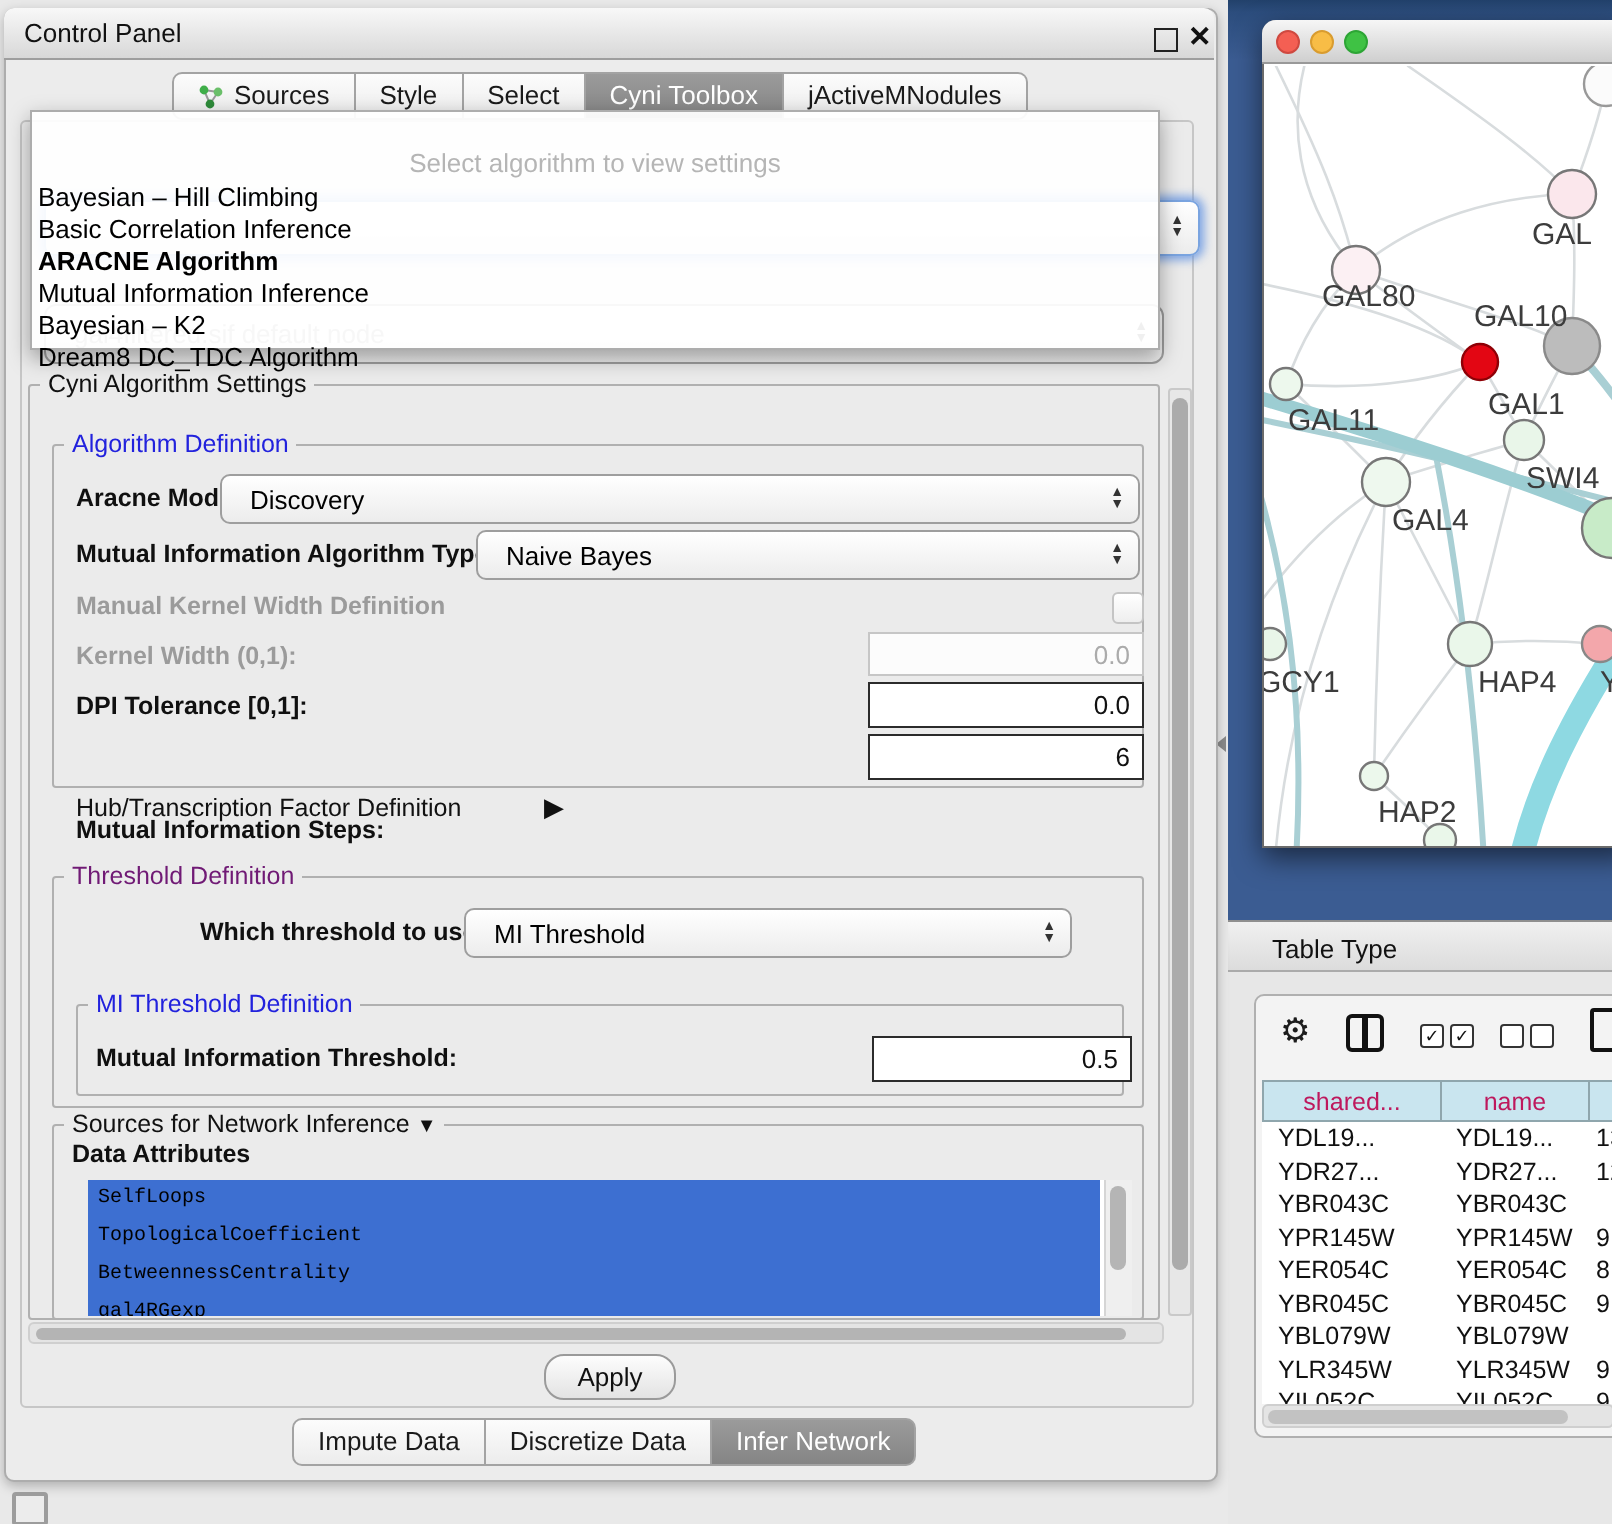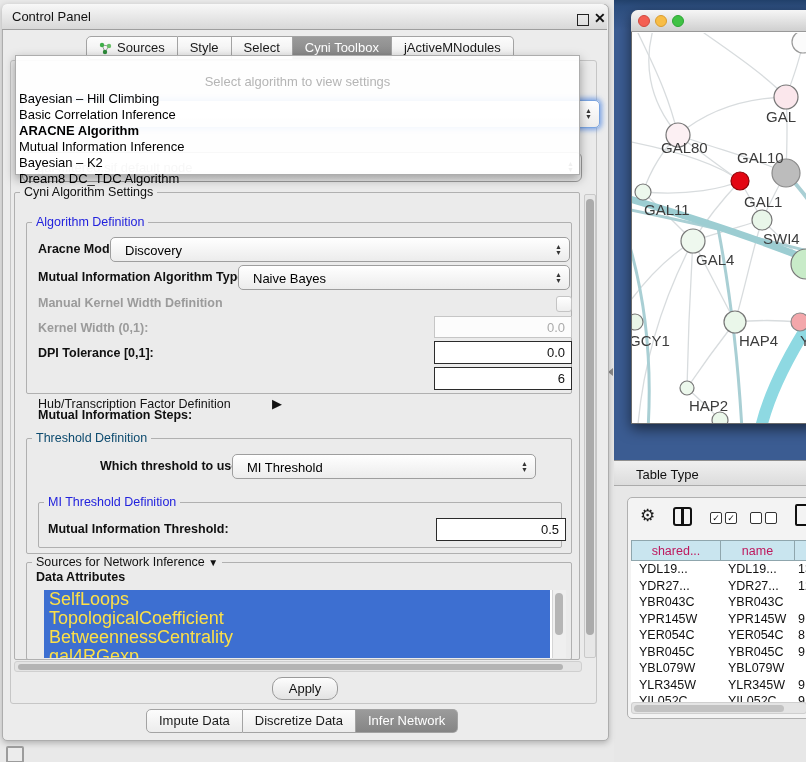--- a/index.html
+++ b/index.html
@@ -33,31 +33,31 @@
   
   .field{background:#fff;border:1px solid #2b2b2b;box-sizing:border-box;font-size:13px;
          display:flex;align-items:center;justify-content:flex-end;padding-right:6px;}
   .field.disabled{border:1px solid #c6c6c6;background:#fcfcfc;color:#ababab;}
   .lbl{font-size:12.5px;font-weight:bold;color:#101010;white-space:nowrap;}
   .lbl.gray{color:#9b9b9b;}
   
   .group{border:1px solid #b0b0b0;border-radius:2px;box-sizing:border-box;}
   .legend{background:#ebebeb;padding:0 4px;font-size:12.5px;white-space:nowrap;}
   .legend.blue{color:#2222dd;}
-  .legend.green{color:#0c4a6e;}
+  .legend.green{color:#701a75;}
   
   .popup{left:15px;top:55px;width:563px;height:118px;background:rgba(255,255,255,.93);
          border:1px solid #adadad;box-shadow:0 4px 10px rgba(0,0,0,.35);z-index:30;}
   .popup .ph{height:17px;padding-top:18px;text-align:center;color:#b5b5b5;font-size:13px;}
   .popup .it{height:16px;line-height:16px;font-size:13px;padding-left:3px;color:#000;white-space:nowrap;}
   .popup .it.bold{font-weight:bold;}
   
   .attr-list{background:#fff;overflow:hidden;}
-  .attr-item{height:19px;line-height:19px;font-size:18px;padding-left:5px;background:#3d6fd1;color:#fde047;
-             width:501px;white-space:nowrap;}
+  .attr-item{height:19px;line-height:19px;font-size:10px;padding-left:5px;background:#3d6fd1;color:#000000;
+             width:501px;white-space:nowrap;font-family:Liberation Mono, monospace;}
   
   .sb-track-v{background:#e7e7e7;border:1px solid #c9c9c9;border-radius:2px;box-sizing:border-box;}
   .sb-thumb{background:#ababab;border-radius:5px;}
   .sb-track-h{background:#e4e4e4;border:1px solid #cfcfcf;border-radius:3px;box-sizing:border-box;}
   
   .btn{background:linear-gradient(#fdfdfd,#e3e3e3);border:1px solid #9a9a9a;border-radius:5px;
        font-size:13px;display:flex;align-items:center;justify-content:center;box-sizing:border-box;}
   
   .desktop{left:614px;top:0;width:192px;height:461px;
            background:linear-gradient(#22416b,#2c4d7d 6px,#3b5c92 30px,#3b5c92);}

